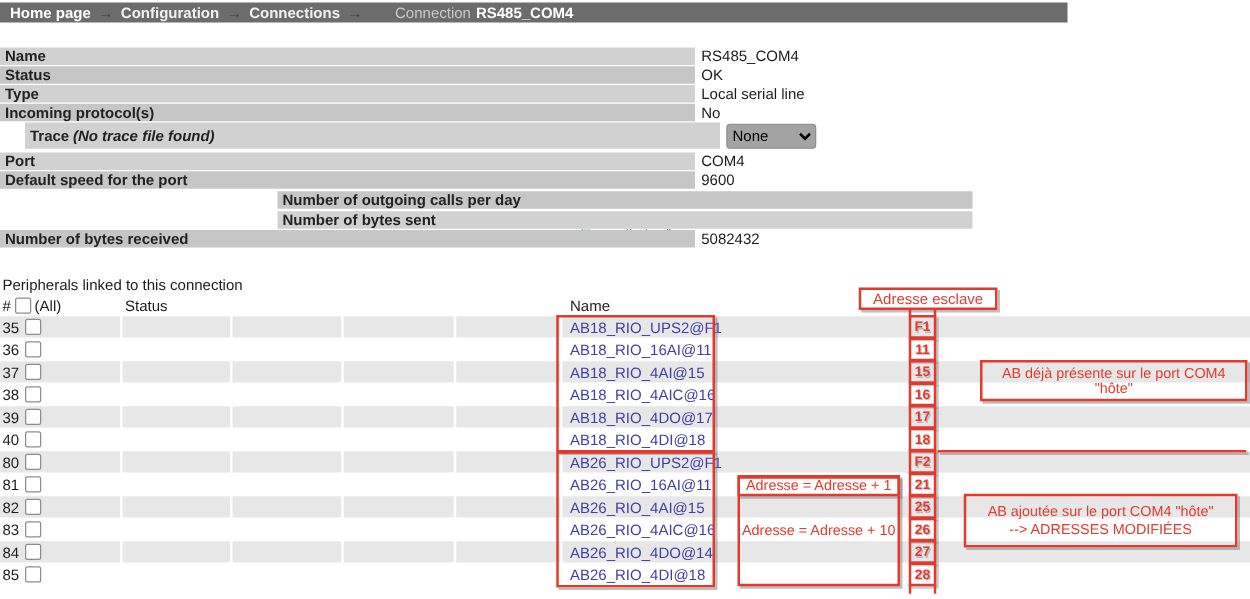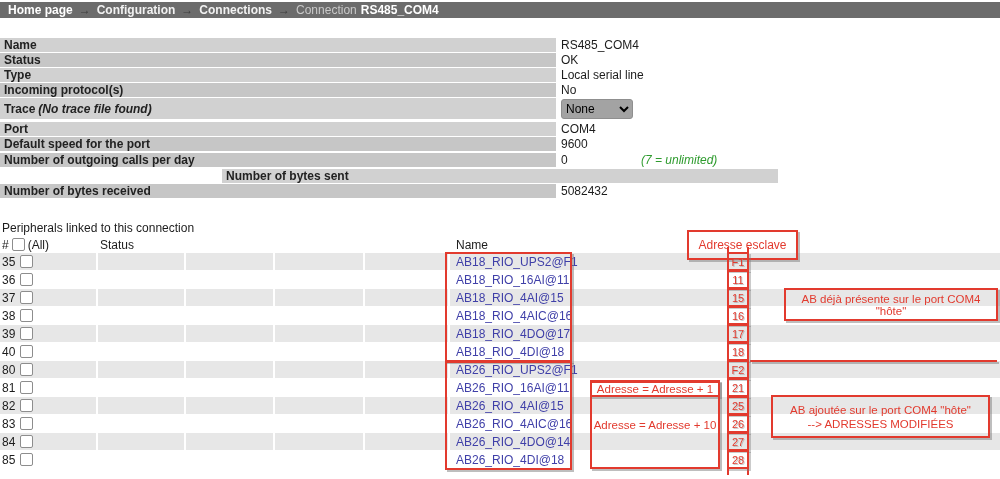--- a/index.html
+++ b/index.html
@@ -1,36 +1,36 @@
 <!DOCTYPE html>
 <html style="--red: #e23a2e; --blue: #3f3fa8; --green: #2e9b2e;"><head>
 <meta charset="utf-8">
 <style>
   html,body{margin:0;padding:0;background:#fff;}
   *{box-sizing:border-box;}
   .page{position:relative;width:1000px;height:479px;overflow:hidden;background:#fff;
         font-family:"Liberation Sans",sans-serif;font-size:12px;color:#1c1c1c;}
 
   
-  .crumbbar{position:absolute;left:0;top:2px;width:1000px;height:16px;background:#6c6c6c;
+  .crumbbar{position:absolute;left:0;top:2px;width:854px;height:16px;background:#6c6c6c;
             display:flex;align-items:center;padding-left:8px;gap:6px;}
   .crumb{color:#f2f2f2;font-weight:bold;cursor:pointer;}
   .crumb.first{color:#ffffff;}
   .crumb-sep{color:#3c3c3c;font-weight:bold;}
-  .crumb-cur{color:#c9c9c9;font-weight:normal;}
+  .crumb-cur{color:#c9c9c9;font-weight:normal;margin-left:20px;}
   .crumb-cur b{color:#ffffff;font-weight:bold;margin-left:4px;}
 
   
   .info{position:absolute;left:0;top:38px;width:1000px;}
   .irow{display:flex;align-items:center;height:14px;margin-bottom:1px;}
   .irow .lbl{width:556px;height:100%;display:flex;align-items:center;padding-left:4px;
              font-weight:bold;background:#d1d1d1;color:#222;}
   .irow.dark .lbl{background:#c6c6c6;}
   .irow .val{padding-left:5px;white-space:nowrap;}
-  .irow.tall{height:21px;}
+  .irow.tall{height:21px;padding-left:20px;}
   .lbl-note{font-style:italic;margin-left:3px;}
   .val-fixed{padding-left:5px;width:85px;}
   .green-note{color:var(--green);font-style:italic;}
   .trace-select{width:72px;height:20px;font-family:"Liberation Sans",sans-serif;font-size:12px;
                 border:1px solid #8f8f8f;border-radius:3px;background:#a3a3a3;}
 
   
   .ptitle{position:absolute;left:2px;top:221px;color:#1c1c1c;}
   .ptable{position:absolute;left:0;top:237px;width:1000px;}
   .phead{display:flex;align-items:center;height:15px;margin-bottom:1px;}
@@ -53,21 +53,21 @@
   
   .rbox{position:absolute;border:2px solid var(--red);color:var(--red);
         display:flex;align-items:center;justify-content:center;text-align:center;
         font-size:11.5px;box-shadow:2px 2px 0 rgba(125,125,125,0.5);z-index:5;pointer-events:none;}
   .rframe{background:transparent;}
   .rline{position:absolute;border-top:2px solid var(--red);
          box-shadow:2px 2px 0 rgba(125,125,125,0.5);z-index:5;}
   .rconn{position:absolute;border-left:2px solid var(--red);border-right:2px solid var(--red);
          width:22px;z-index:5;}
   .addrbox{position:absolute;left:727px;top:-1px;width:22px;height:19px;
-           border:2px solid var(--red);color:var(--red);font-weight:normal;font-size:11px;
+           border:2px solid var(--red);color:var(--red);font-weight:bold;font-size:11px;
            display:flex;align-items:center;justify-content:center;z-index:6;
            box-shadow:2px 2px 0 rgba(125,125,125,0.4);
            text-shadow:1px 1px 0 rgba(150,150,150,0.55);}
 </style>
 </head>
 <body>
 
 <div class="page">
 
   <div class="crumbbar">
@@ -111,21 +111,21 @@
       </div>
     </div>
     <div class="irow" style="margin-top:3px;">
       <div class="lbl">Port</div>
       <div class="val">COM4</div>
     </div>
     <div class="irow dark">
       <div class="lbl">Default speed for the port</div>
       <div class="val">9600</div>
     </div>
-    <div class="irow dark" style="margin-top:2px;">
+    <div class="irow dark" style="margin-top:2px;flex-direction:column;">
       <div class="lbl">Number of outgoing calls per day</div>
       <div class="val-fixed">0</div>
       <div class="green-note">(7 = unlimited)</div>
     </div>
     <div class="irow" style="margin-top:2px;flex-direction:column;">
       <div class="lbl">Number of bytes sent</div>
       <div class="val">3411240</div>
     </div>
     <div class="irow dark">
       <div class="lbl">Number of bytes received</div>
@@ -341,21 +341,21 @@
       <div class="cell c5">
         <span class="pname">AB26_RIO_4DI@18</span>
       </div>
       <div class="addrbox">
         <span>28</span>
       </div>
     </div>
       </div>
   </div>
 
-  <div class="rbox" style="left:687px;top:230px;width:111px;height:30px;font-size:12px;">Adresse esclave</div>
+  <div class="rbox" style="left:687px;top:230px;width:111px;height:18px;font-size:12px;">Adresse esclave</div>
   <div class="rconn" style="left:727px;top:247px;height:7px;"></div>
   <div class="rconn" style="left:727px;top:468px;height:7px;"></div>
 
   <div class="rbox rframe" style="left:445px;top:252px;width:127px;height:110px;"></div>
   <div class="rbox rframe" style="left:445px;top:361px;width:127px;height:109px;"></div>
 
   <div class="rline" style="left:750px;top:360px;width:247px;"></div>
 
   <div class="rbox" style="left:590px;top:380px;width:130px;height:17px;font-size:11.5px;">Adresse = Adresse + 1</div>
   <div class="rbox" style="left:590px;top:381px;width:130px;height:88px;">Adresse = Adresse + 10</div>

